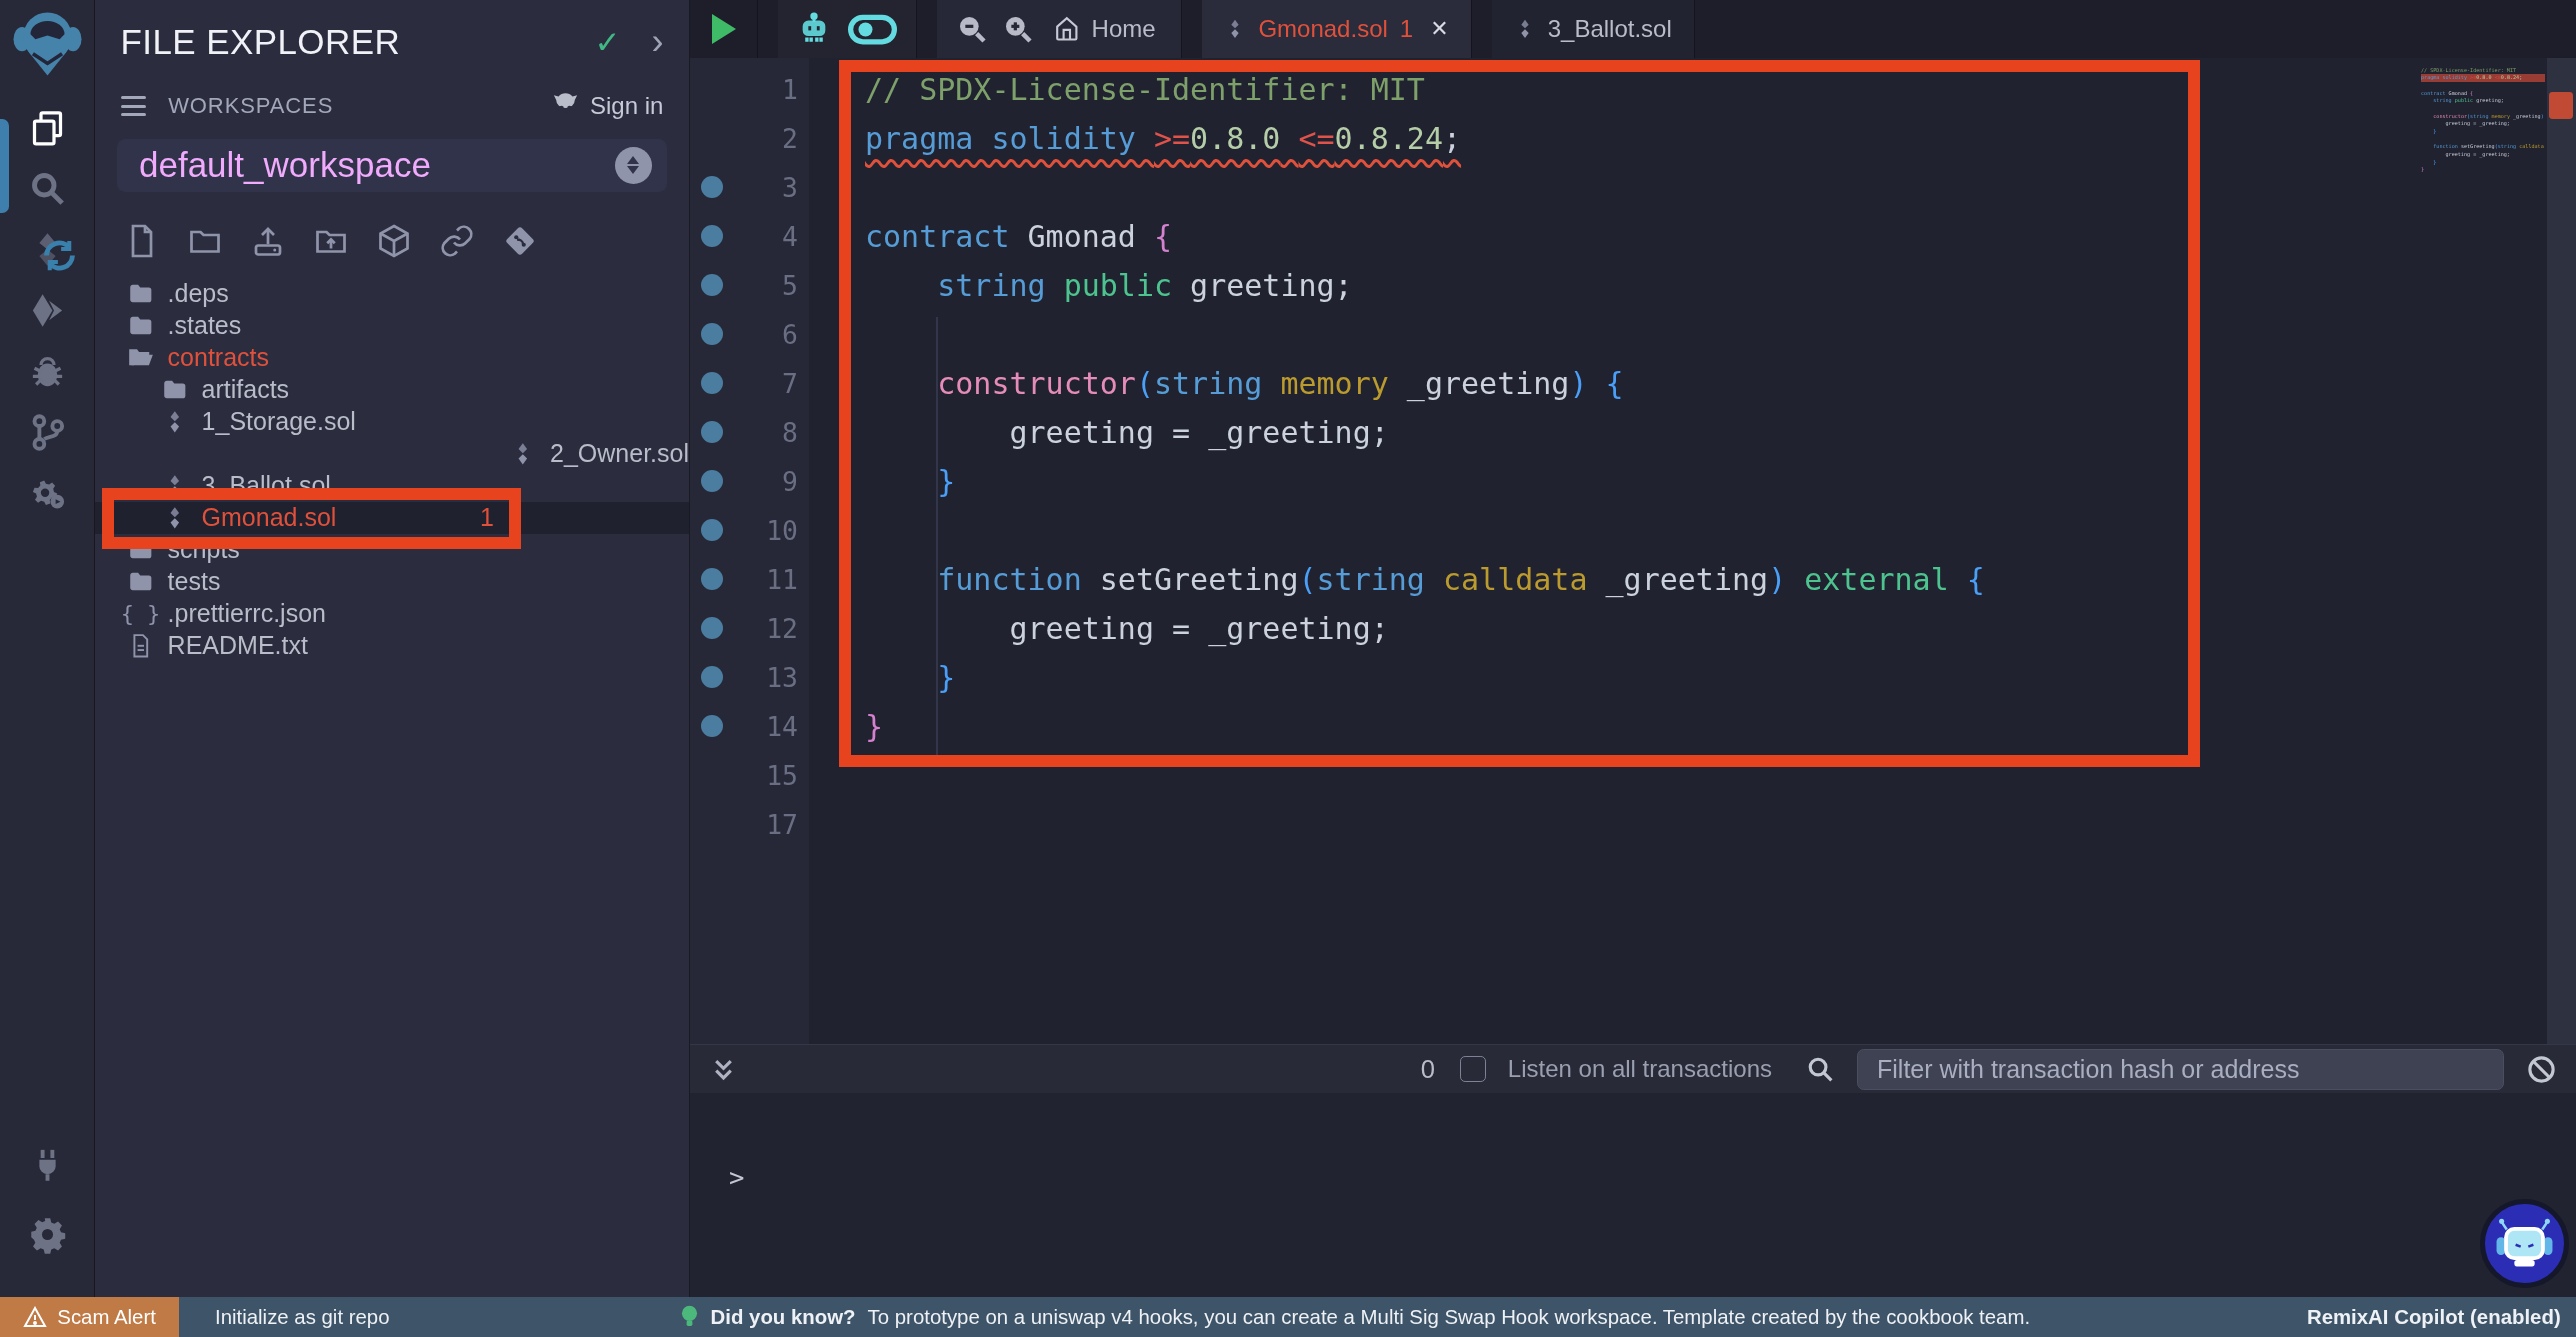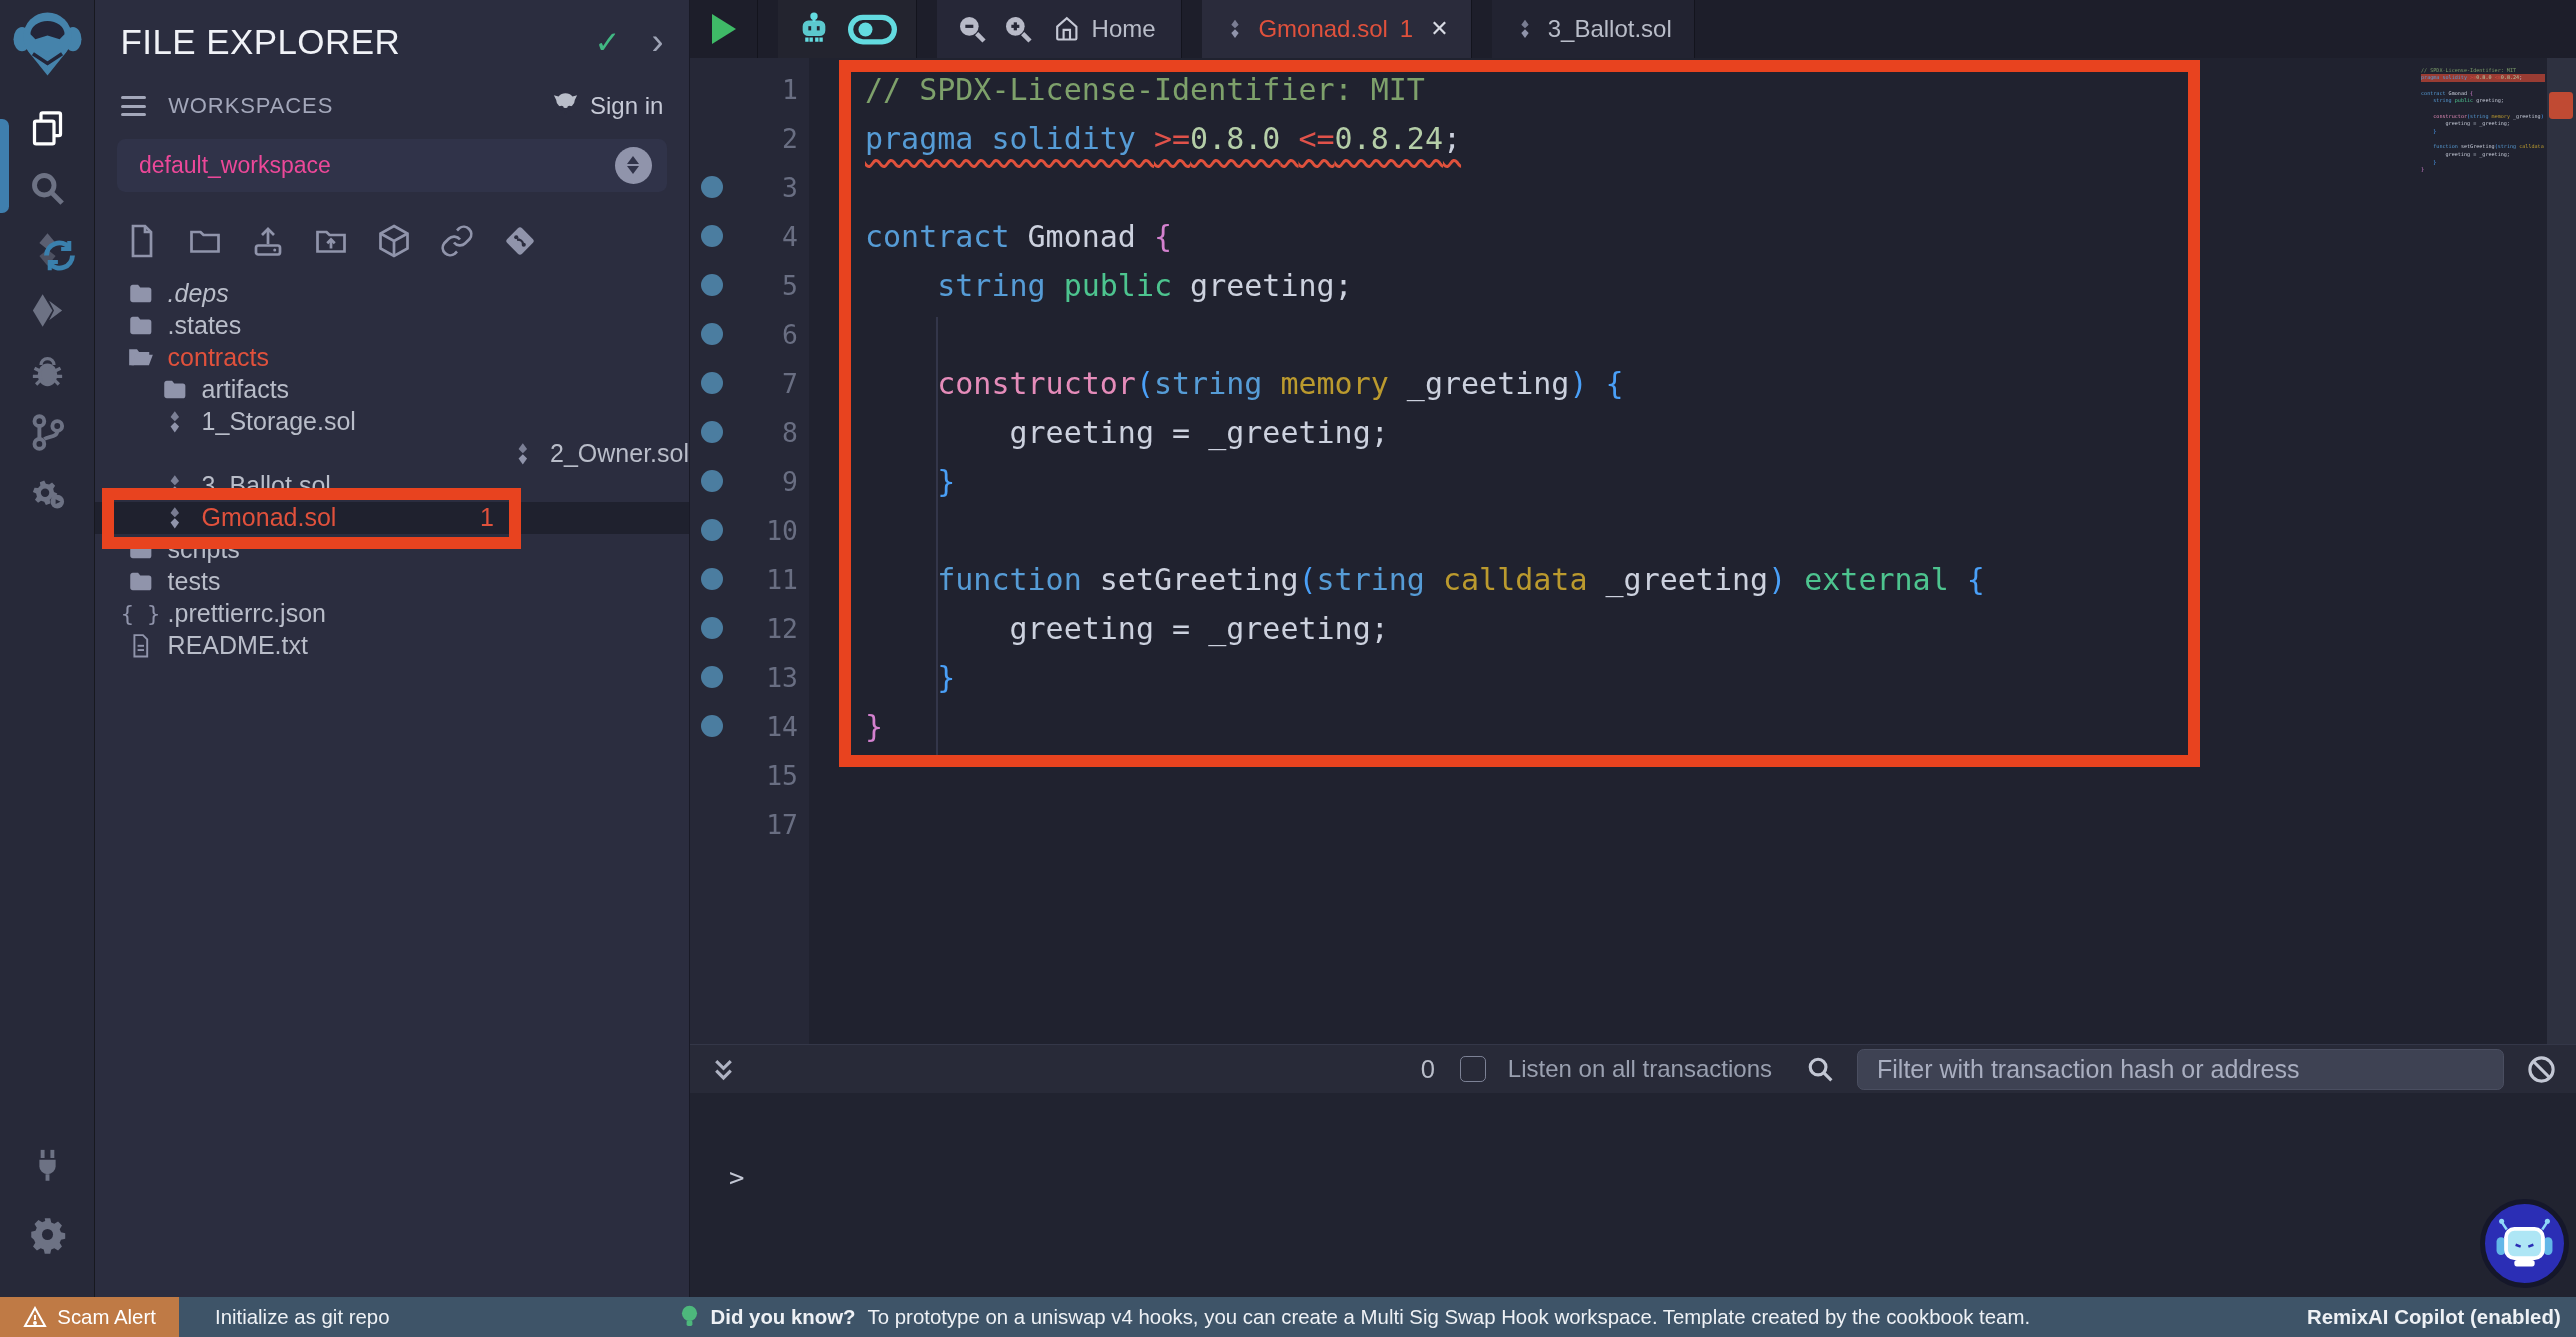--- a/index.html
+++ b/index.html
@@ -29,21 +29,21 @@
   .hdr-right { margin-left:auto; display:flex; align-items:center; gap:31px; }
   .check-glyph { color:#41b883; font-size:31px; }
   .chev-glyph { color:#9ea3b5; font-size:36px; line-height:25.6px; }
   .ws-row { display:flex; align-items:center; margin:29px 25.6px 0 25.6px; }
   .hamburger div { width:25.6px; height:3.4px; background:#a3a7ba; margin:5.1px 0; border-radius:1.7px; }
   .ws-label { color:#a3a7ba; font-size:22px; letter-spacing:0.9px; margin-left:22px; }
   .signin { margin-left:auto; display:flex; align-items:center; gap:10.2px; color:#c6c9d6; font-size:24px; }
   .signin svg { width:29px; height:25.6px; color:#b9bdc9; }
   .ws-select { margin:17px 22px 0 22px; height:53px; background:#303349; border-radius:8.5px;
     display:flex; align-items:center; padding:0 15.3px 0 22px; }
-  .ws-select .val { color:#ec4899; font-size:23px; }
+  .ws-select .val { color:#f0abfc; font-size:35px; }
   .sel-btn { margin-left:auto; width:37px; height:37px; border-radius:50%; background:#9094ab;
     display:flex; flex-direction:column; align-items:center; justify-content:center; gap:1.7px; }
   .sel-btn i { width:0; height:0; border-left:6.8px solid transparent; border-right:6.8px solid transparent; }
   .sel-btn i.up { border-bottom:8.5px solid #303349; }
   .sel-btn i.dn { border-top:8.5px solid #303349; }
   .actions { display:flex; gap:27px; margin:31px 0 0 29px; color:#9094ab; }
   .actions svg { width:36px; height:36px; }
   .tree { position:relative; margin-top:19px; }
   .trow { height:32px; display:flex; align-items:center; color:#b9bdc9; font-size:25px; position:relative; }
   .trow .ticon { width:27px; height:27px; display:flex; align-items:center; justify-content:center;
@@ -311,21 +311,21 @@
           <svg viewBox="0 0 24 24" fill="none" stroke="currentColor" stroke-width="1.8">
             <rect x="5" y="5" width="14" height="14" rx="2" transform="rotate(45 12 12)" fill="currentColor" stroke="none"></rect>
             <circle cx="9.5" cy="9.5" r="1.4" fill="#2b2d3f" stroke="none"></circle>
             <circle cx="14.5" cy="14.5" r="1.4" fill="#2b2d3f" stroke="none"></circle>
             <path d="M10 11c2 0 4 1 4 3" stroke="#2b2d3f" stroke-width="1.6"></path>
           </svg>
         </span>
       </div>
     <div class="tree" id="file-tree">
       <div class="hl-rect"></div>
-    <div class="trow" style="padding-left: 32px; font-style: italic;">
+    <div class="trow" style="padding-left: 32px;">
           <span class="ticon">
             <svg viewBox="0 0 24 24" fill="currentColor" stroke="currentColor" stroke-width="1.8">
               <path d="M3 6a1.5 1.5 0 0 1 1.5-1.5H9l2 2.5h8.5A1.5 1.5 0 0 1 21 8.5v9a1.5 1.5 0 0 1-1.5 1.5h-15A1.5 1.5 0 0 1 3 17.5z" <="" svg=""></path>
             </svg>
           </span>
           <span class="tlabel">.deps</span>
         </div>
         <div class="trow" style="padding-left: 32px;">
           <span class="ticon">
             <svg viewBox="0 0 24 24" fill="currentColor" stroke="currentColor" stroke-width="1.8">

